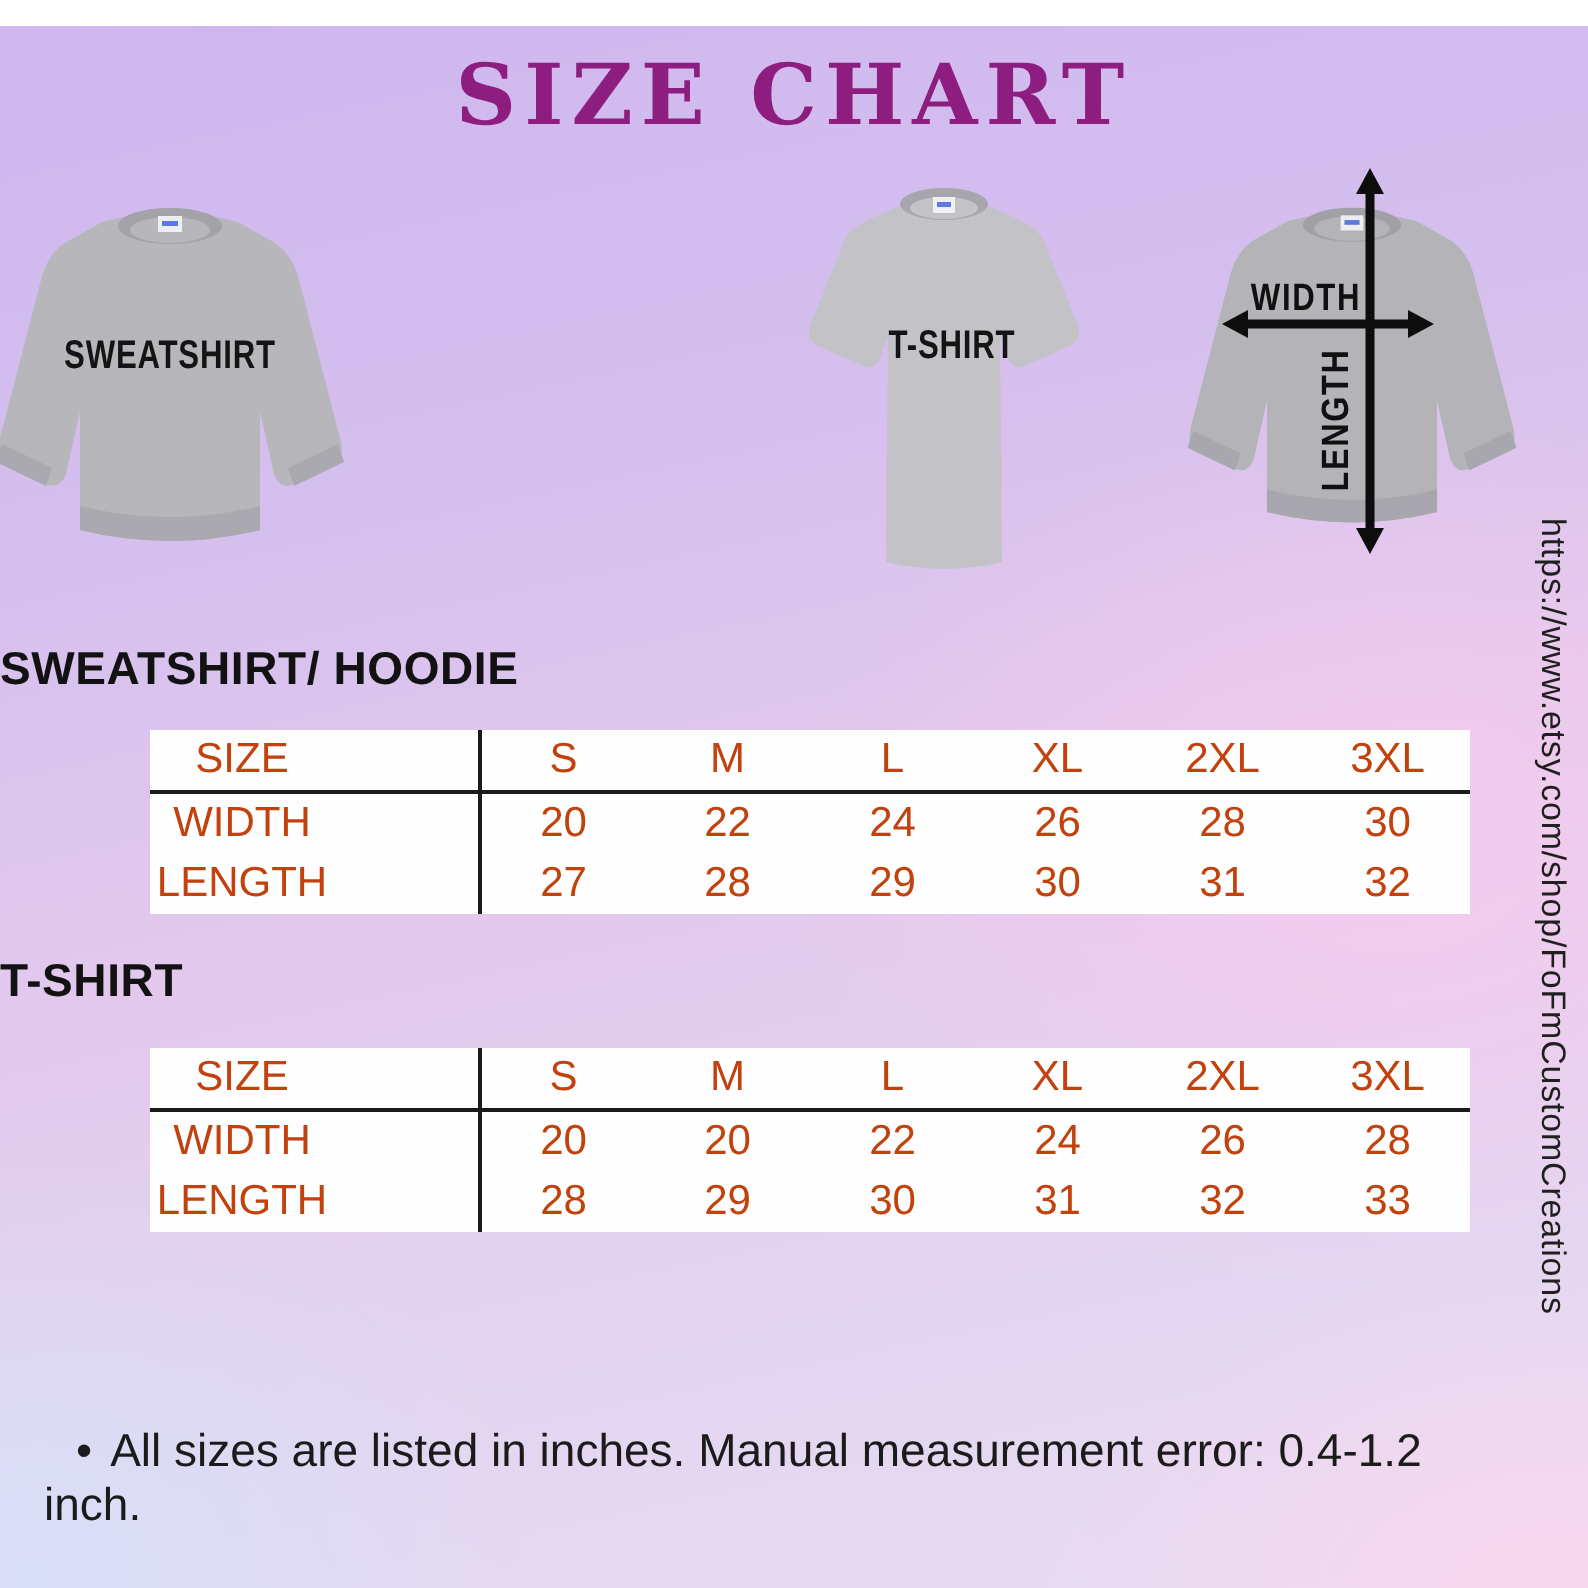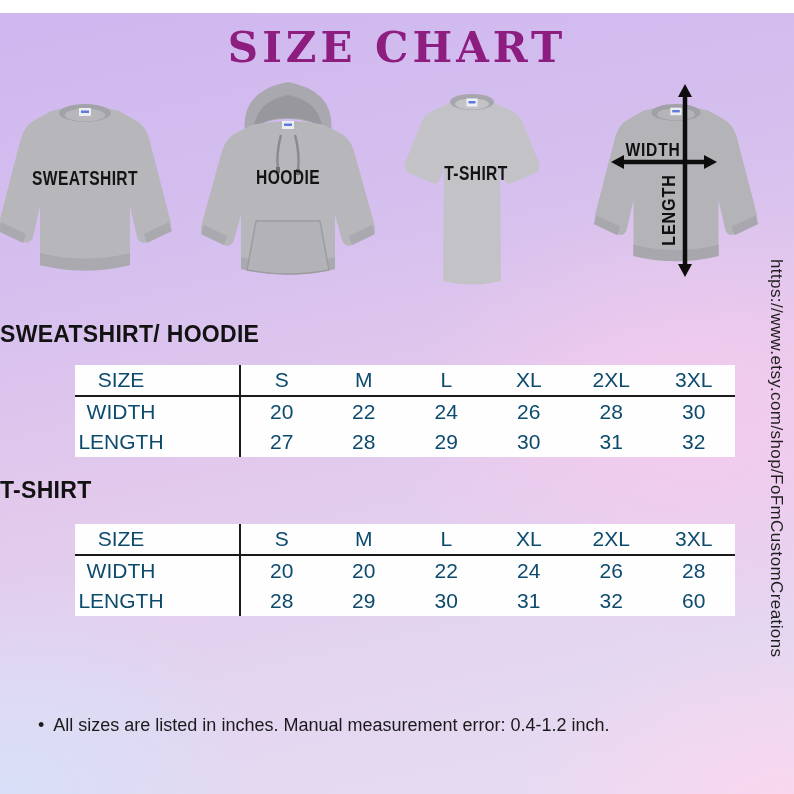--- a/index.html
+++ b/index.html
@@ -35,39 +35,39 @@
     font-size:17px; letter-spacing:0.4px; color:#1f1f1f;
   }
   .section-heading{
     position:absolute; left:0; width:794px; text-align:left;
     font-weight:700; font-size:23px; color:#121212; letter-spacing:0.3px;
   }
   .heading-1{top:308px;}
   .heading-2{top:464px;}
   .size-table{
     position:absolute; left:75px; width:660px; border-collapse:collapse;
-    background:#fefefe; table-layout:fixed; font-size:21px; color:#0c4a6e;
+    background:#fefefe; table-layout:fixed; font-size:21px; color:#c2410c;
   }
   .table-1{top:352px;}
   .table-2{top:511px;}
   .size-table col.c-label{width:165px;}
   .size-table col.c-size{width:82.5px;}
   .size-table th,.size-table td{
     font-weight:400; height:30px; text-align:center; padding:0; line-height:30px;
   }
   .size-table thead th{border-bottom:2px solid #1a1a1a; height:29px;}
   .size-table .lbl{border-right:2px solid #1a1a1a; padding-right:72px;}
   .gildan{
     position:absolute; left:56px; top:660px; color:#1d4d9f;
     font-weight:700; font-size:31px; letter-spacing:0.5px;
   }
   .gildan .reg{font-size:12px; position:relative; top:-12px; left:1px; font-weight:700;}
   .notes{
     position:absolute; left:22px; top:699px; width:742px;
-    font-size:18px; line-height:26.5px; color:#1b1b1b;
+    font-size:23px; line-height:26.5px; color:#1b1b1b;
   }
   .note{text-indent:16px; margin:0;}
   .note .bullet{margin-right:9px;}
 </style>
 </head>
 <body>
 
 <div class="canvas">
 
   <div class="page-title">SIZE CHART</div>
@@ -79,38 +79,20 @@
       <polygon points="7,125 32,137 29,146 4,134" fill="#a9a9af"></polygon>
       <polygon points="175,125 150,137 153,146 178,134" fill="#a9a9af"></polygon>
       <ellipse cx="91" cy="16" rx="26" ry="9" fill="#a2a2a8"></ellipse>
       <ellipse cx="91" cy="18" rx="20" ry="6.5" fill="#b7b7bb"></ellipse>
       <rect x="85" y="11" width="12" height="8" fill="#eceef2"></rect>
       <rect x="87" y="13.5" width="8" height="2.5" fill="#3b5bd6" opacity="0.8"></rect>
     </svg>
     <div class="garment-label" style="top:70px;">SWEATSHIRT</div>
   </div>
 
-  <div class="garment" style="left:196px; top:64px; width:184px; height:228px;">
-    <svg width="184" height="228" viewBox="0 0 184 228">
-      <path d="M49,56 Q44,14 92,5 Q140,14 135,56 Q114,41 92,42 Q70,41 49,56 Z" fill="#a8a8ae"></path>
-      <path d="M58,50 Q61,24 92,18 Q123,24 126,50 Q110,40 92,41 Q74,40 58,50 Z" fill="#97979d"></path>
-      <path d="M56,48 Q92,40 128,48 L144,56 Q154,61 158,74 L178,146 Q181,156 175,159 L156,168 Q149,171 146,163 L139,138 L139,192 Q92,203 45,192 L45,138 L38,163 Q35,171 28,168 L9,159 Q3,156 6,146 L26,74 Q30,61 40,56 Z" fill="#b7b7bb"></path>
-      <path d="M45,180 Q92,191 139,180 L139,192 Q92,203 45,192 Z" fill="#a9a9af"></path>
-      <polygon points="8,148 31,159 28,168 5,157" fill="#a9a9af"></polygon>
-      <polygon points="176,148 153,159 156,168 179,157" fill="#a9a9af"></polygon>
-      <path d="M60,144 L124,144 L133,193 Q92,201 51,193 Z" fill="#b2b2b7" stroke="#9c9ca2" stroke-width="1.5"></path>
-      <path d="M85,58 q-5,18 -3,34" fill="none" stroke="#8a8a90" stroke-width="2.5"></path>
-      <path d="M99,58 q5,18 3,36" fill="none" stroke="#8a8a90" stroke-width="2.5"></path>
-      <rect x="80" y="90" width="4" height="6" fill="#6f6f75"></rect>
-      <rect x="100" y="92" width="4" height="6" fill="#6f6f75"></rect>
-      <rect x="86" y="44" width="12" height="8" fill="#eceef2"></rect>
-      <rect x="88" y="46.5" width="8" height="2.5" fill="#3b5bd6" opacity="0.8"></rect>
-    </svg>
-    <div class="garment-label" style="top:89px;">HOODIE</div>
-  </div>
 
   <div class="garment" style="left:396px; top:78px; width:152px; height:212px;">
     <svg width="152" height="212" viewBox="0 0 152 212">
       <path d="M54,12 Q76,3 98,12 L116,20 Q124,24 127,32 L143,72 Q145,79 139,82 L116,92 Q110,94 108,88 L104,77 L105,190 Q76,197 47,190 L48,77 L44,88 Q42,94 36,92 L13,82 Q7,79 9,72 L25,32 Q28,24 36,20 Z" fill="#c3c3c7"></path>
       <ellipse cx="76" cy="11" rx="22" ry="8" fill="#a6a6ac"></ellipse>
       <ellipse cx="76" cy="13" rx="17" ry="5.5" fill="#c3c3c7"></ellipse>
       <rect x="70.5" y="7.5" width="11" height="8" fill="#eef0f4"></rect>
       <rect x="72.5" y="10" width="7" height="2.5" fill="#3b5bd6" opacity="0.8"></rect>
     </svg>
     <div class="garment-label" style="top:71px; transform:translateX(4px) scaleX(0.78);">T-SHIRT</div>
@@ -219,21 +201,21 @@
         <td>26</td>
         <td>28</td>
       </tr>
       <tr>
         <td class="lbl">LENGTH</td>
         <td>28</td>
         <td>29</td>
         <td>30</td>
         <td>31</td>
         <td>32</td>
-        <td>60</td>
+        <td>33</td>
       </tr>
     </tbody>
   </table>
 
 
   <div class="notes">
     <p class="note"><span class="bullet">•</span><span>All sizes are listed in inches. Manual measurement error: 0.4-1.2 inch.</span></p>
   </div>
 
 </div>

